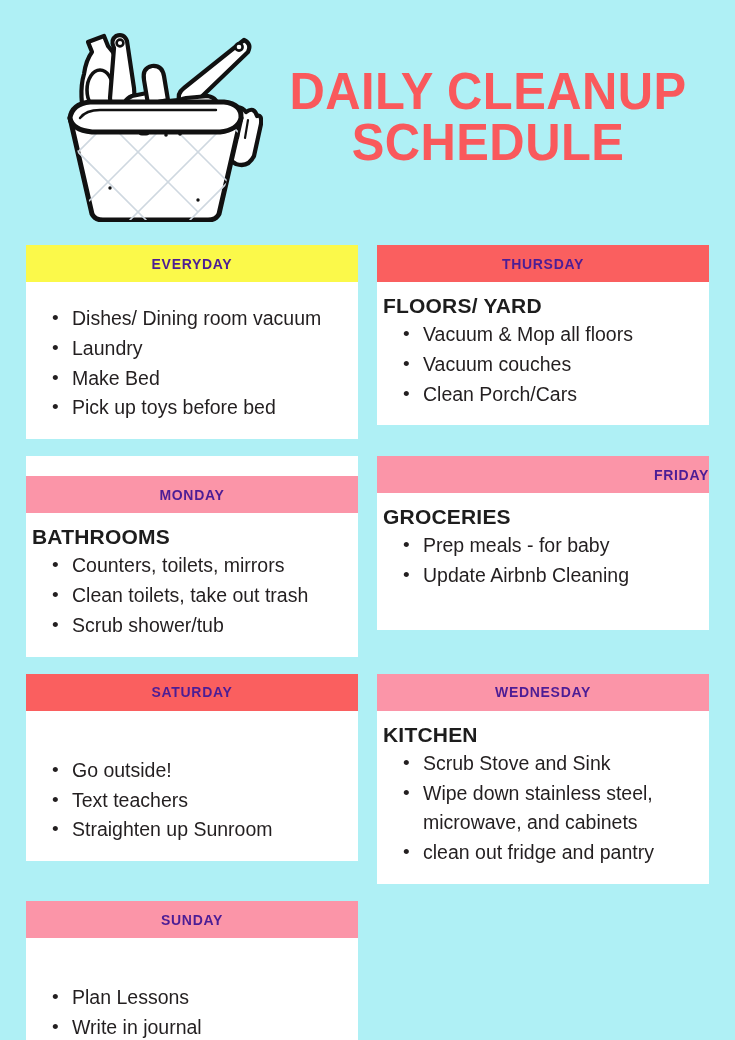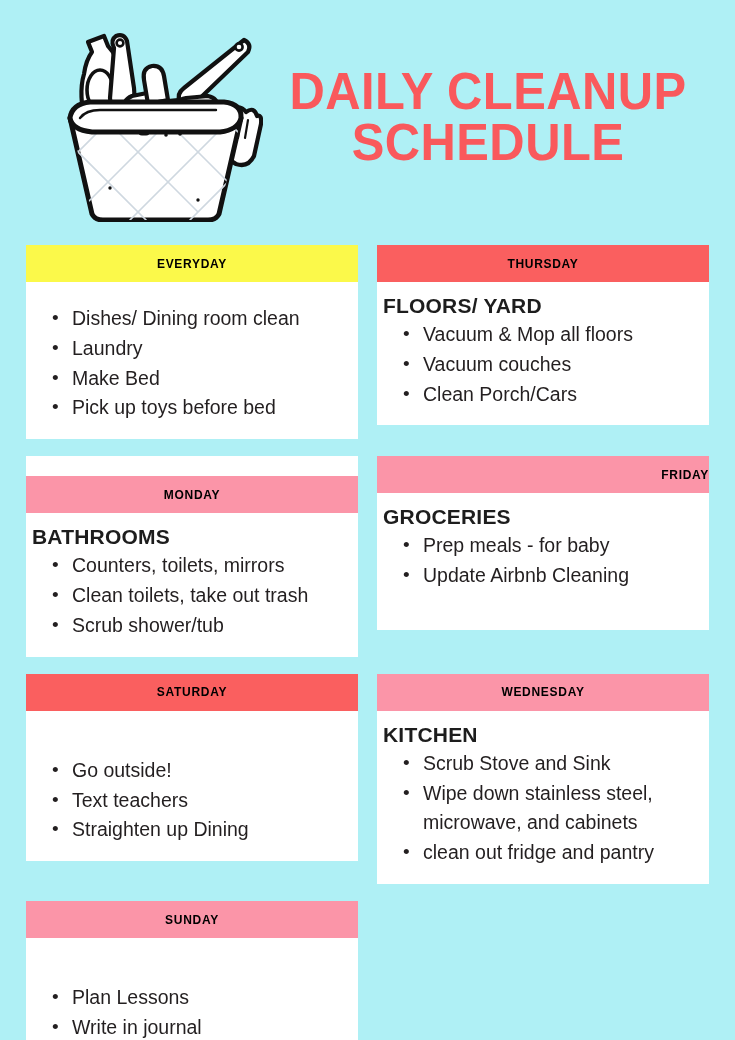--- a/index.html
+++ b/index.html
@@ -66,24 +66,24 @@
   .day-card {
     background: #ffffff;
     overflow: hidden;
   }
 
   .card-header {
     height: 37px;
     display: flex;
     align-items: center;
     justify-content: center;
-    font-size: 12px;
+    font-size: 14px;
     font-weight: bold;
     letter-spacing: 0.7px;
-    color: #000000;
+    color: #4c1d95;
   }
 
   .card-body {
     padding: 8px 6px 16px 6px;
     min-height: 137px;
   }
 
   .card-subtitle {
     text-align: left;
     font-size: 21px;
@@ -180,21 +180,21 @@
   </div>
 </div>
 
 <div id="schedule-grid">
     <div class="day-card">
       <div class="card-header" style="background: rgb(251, 249, 74);">
         <span>EVERYDAY</span>
       </div>
       <div class="card-body no-subtitle">
         <ul class="card-list">
-          <li>Dishes/ Dining room clean</li>
+          <li>Dishes/ Dining room vacuum</li>
           <li>Laundry</li>
           <li>Make Bed</li>
           <li>Pick up toys before bed</li>
         </ul>
       </div>
     </div>
     <div class="day-card">
       <div class="card-header" style="background: rgb(250, 95, 95);">
         <span>THURSDAY</span>
       </div>
@@ -233,21 +233,21 @@
       </div>
     </div>
     <div class="day-card">
       <div class="card-header" style="background: rgb(250, 95, 95);">
         <span>SATURDAY</span>
       </div>
       <div class="card-body pad-top-lg">
         <ul class="card-list">
           <li>Go outside!</li>
           <li>Text teachers</li>
-          <li>Straighten up Dining</li>
+          <li>Straighten up Sunroom</li>
         </ul>
       </div>
     </div>
     <div class="day-card">
       <div class="card-header" style="background: rgb(251, 149, 168);">
         <span>WEDNESDAY</span>
       </div>
       <div class="card-body">
         <div class="card-subtitle">KITCHEN</div>
         <ul class="card-list">

